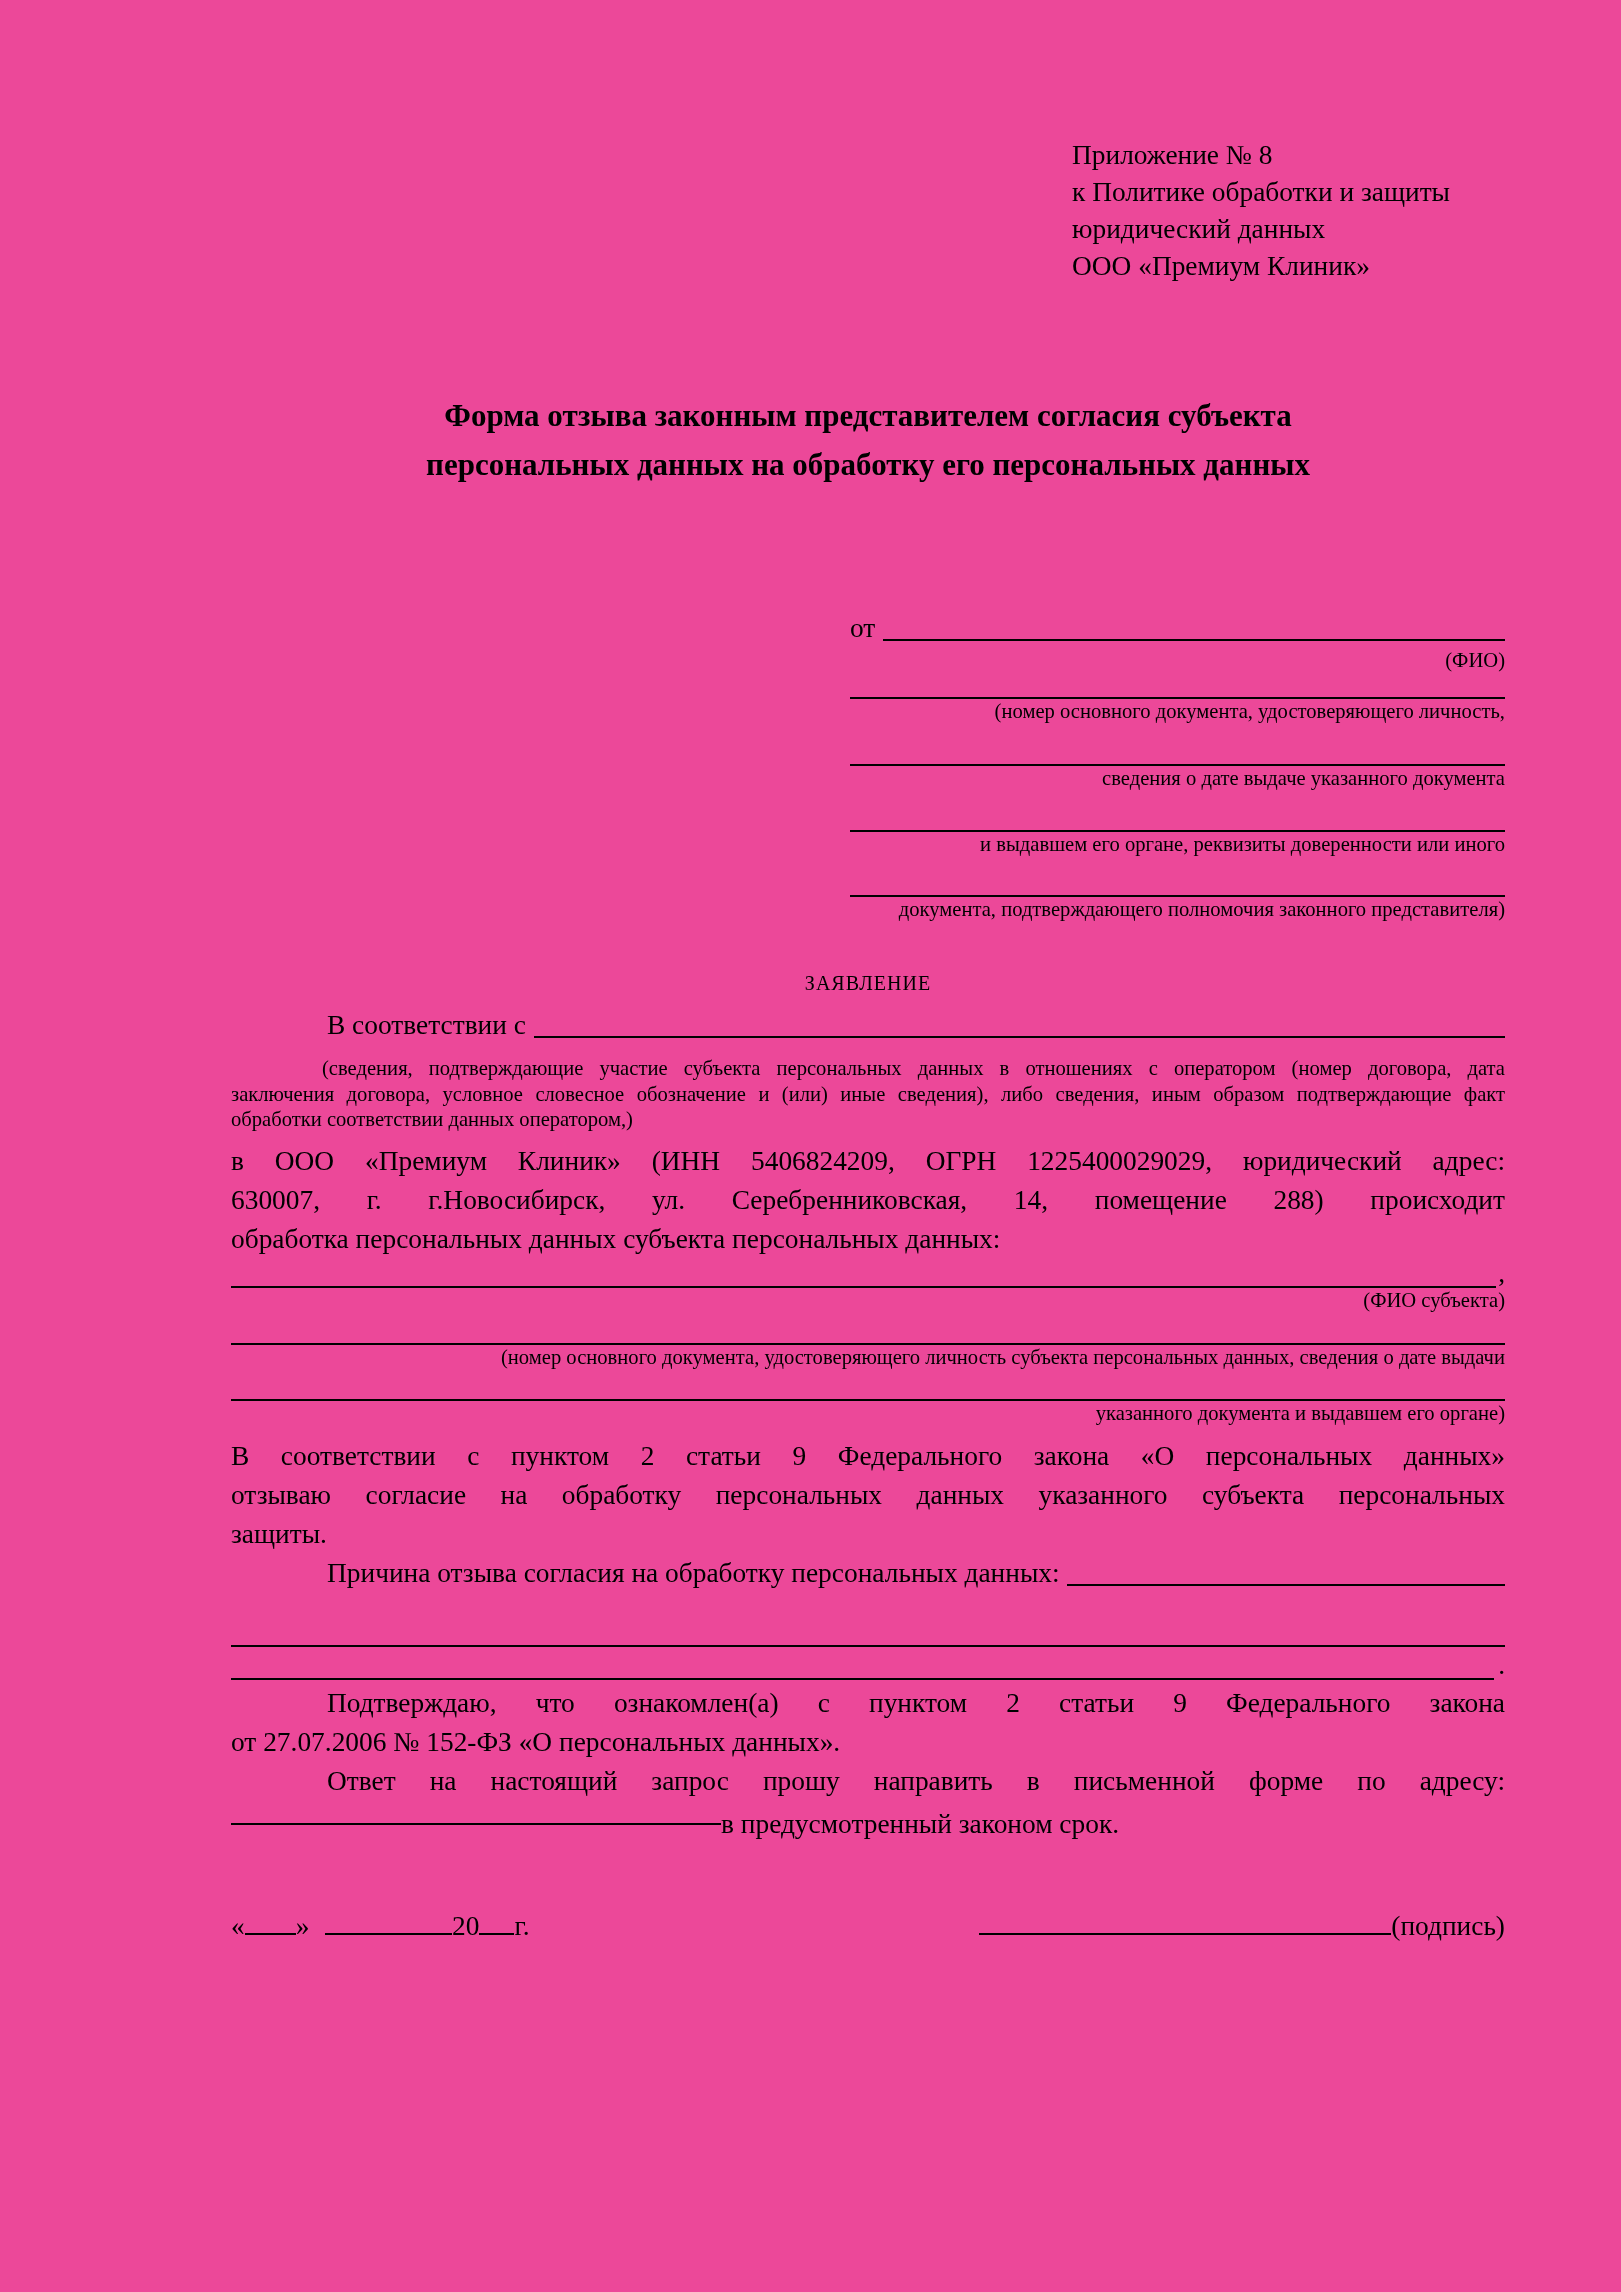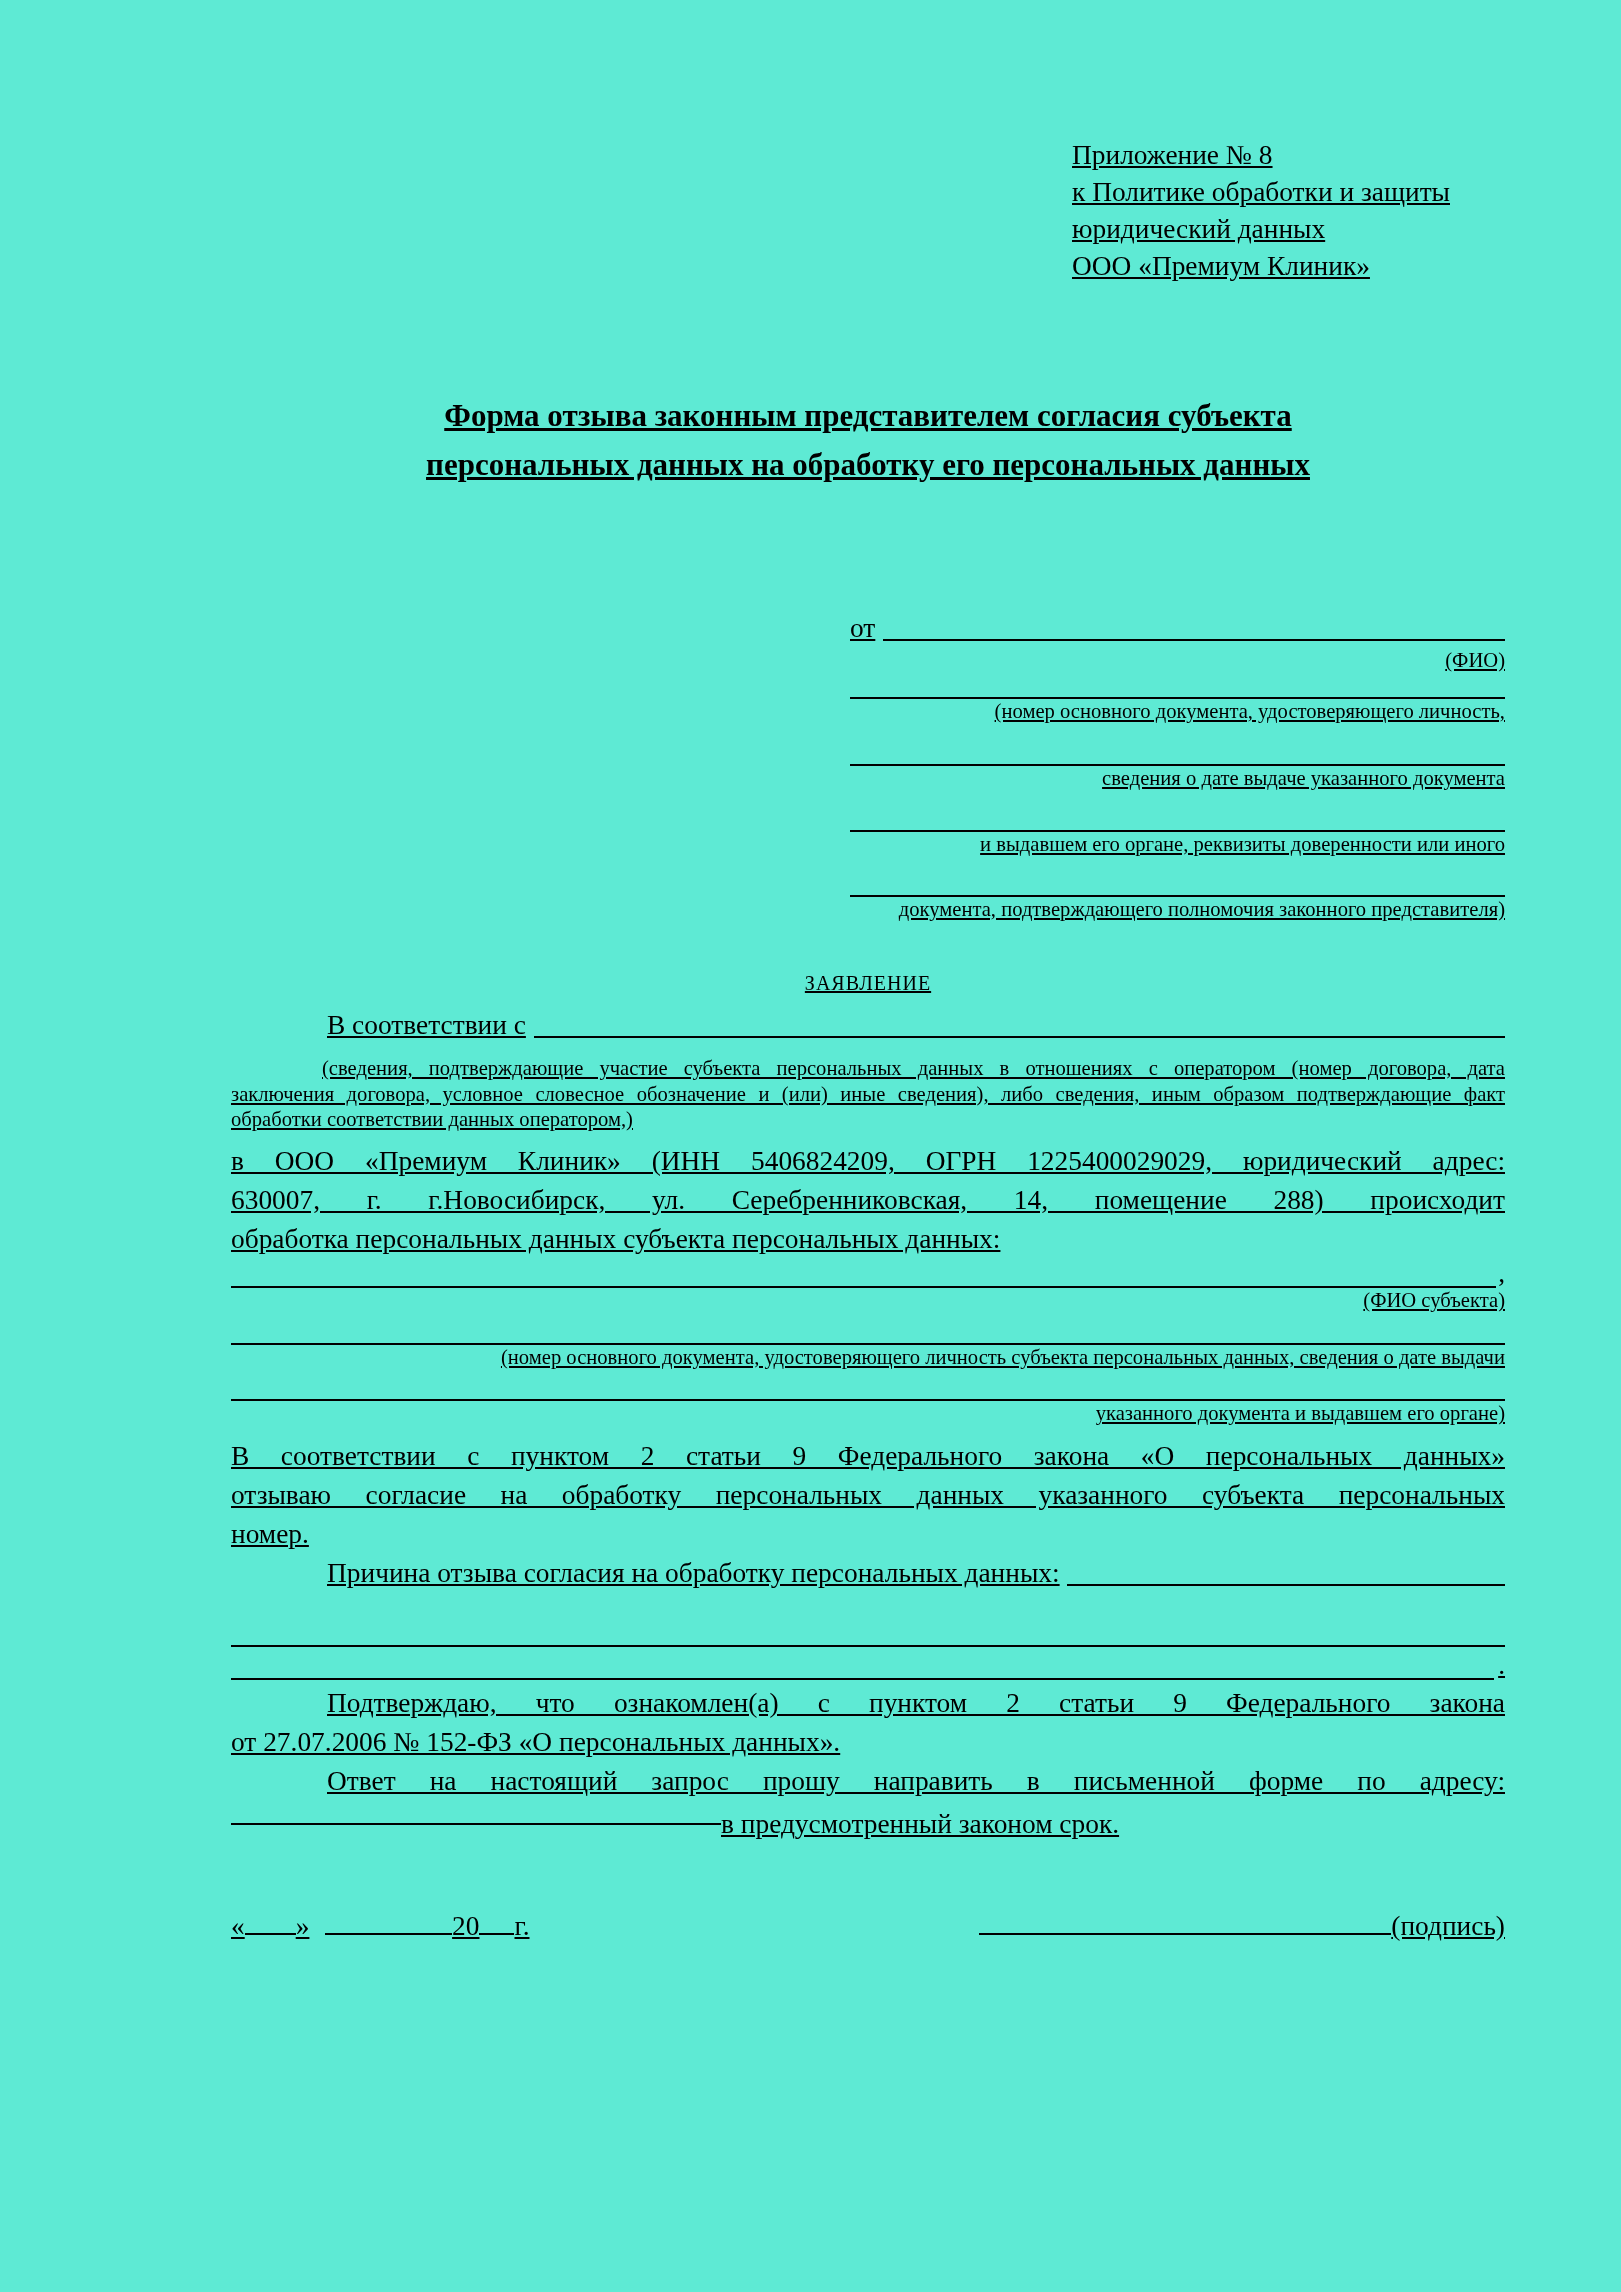--- a/index.html
+++ b/index.html
@@ -1,23 +1,23 @@
 <!DOCTYPE html>
 <html><head>
 <meta charset="utf-8">
 <style>
   * { margin:0; padding:0; box-sizing:border-box; }
   html,body { background:#e8e8e8; }
   .page {
     width:1621px; height:2293px;
-    background:#5eead4; color:#000;
+    background:#ec4899; color:#000;
     font-family:"Liberation Serif","DejaVu Serif",serif;
     font-size:27.4px; line-height:39px;
     padding:137px 116px 12px 231px;
-    position:relative; overflow:hidden;text-decoration:underline;
+    position:relative; overflow:hidden;
   }
   
   .header-block { margin-left:841px; font-size:27.4px; line-height:37px; }
   
   .title { margin-top:106px; text-align:center; font-weight:bold; font-size:31px; line-height:49px; }
   
   .addressee { margin-left:619px; margin-top:114px; }
   .a-to { line-height:39px; }
   .from-row { display:flex; height:45px; align-items:stretch; }
   .from-row .label { align-self:flex-end; }
@@ -118,21 +118,21 @@
   <div class="caption">(ФИО субъекта)</div>
 
   <div class="bl h32"></div>
   <div class="caption">(номер основного документа, удостоверяющего личность субъекта персональных данных, сведения о дате выдачи</div>
   <div class="bl h32"></div>
   <div class="caption">указанного документа и выдавшем его органе)</div>
 
   <div class="body-par mt10">
     <div class="jline">В соответствии с пунктом 2 статьи 9 Федерального закона «О персональных данных»</div>
     <div class="jline">отзываю согласие на обработку персональных данных указанного субъекта персональных</div>
-    <div>номер.</div>
+    <div>защиты.</div>
   </div>
 
   <div class="reason-row">
     <span class="ind"></span>
     <span class="label">Причина отзыва согласия на обработку персональных данных:</span>
     <span class="fill"></span>
   </div>
   <div class="bl answer1"></div>
   <div class="answer2-row">
     <span class="fill2"></span>

